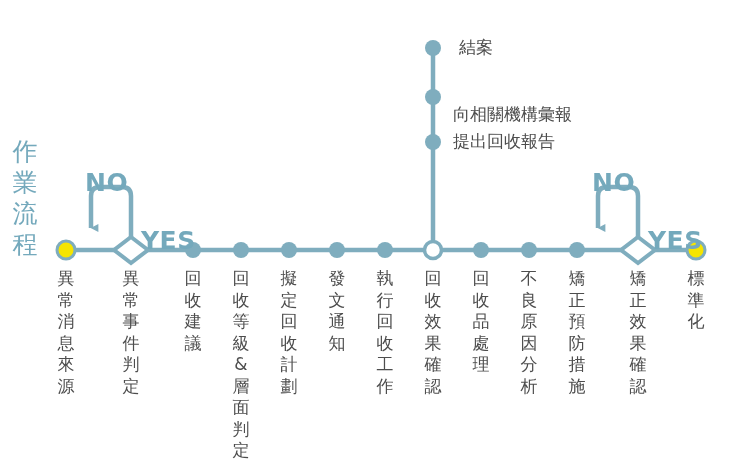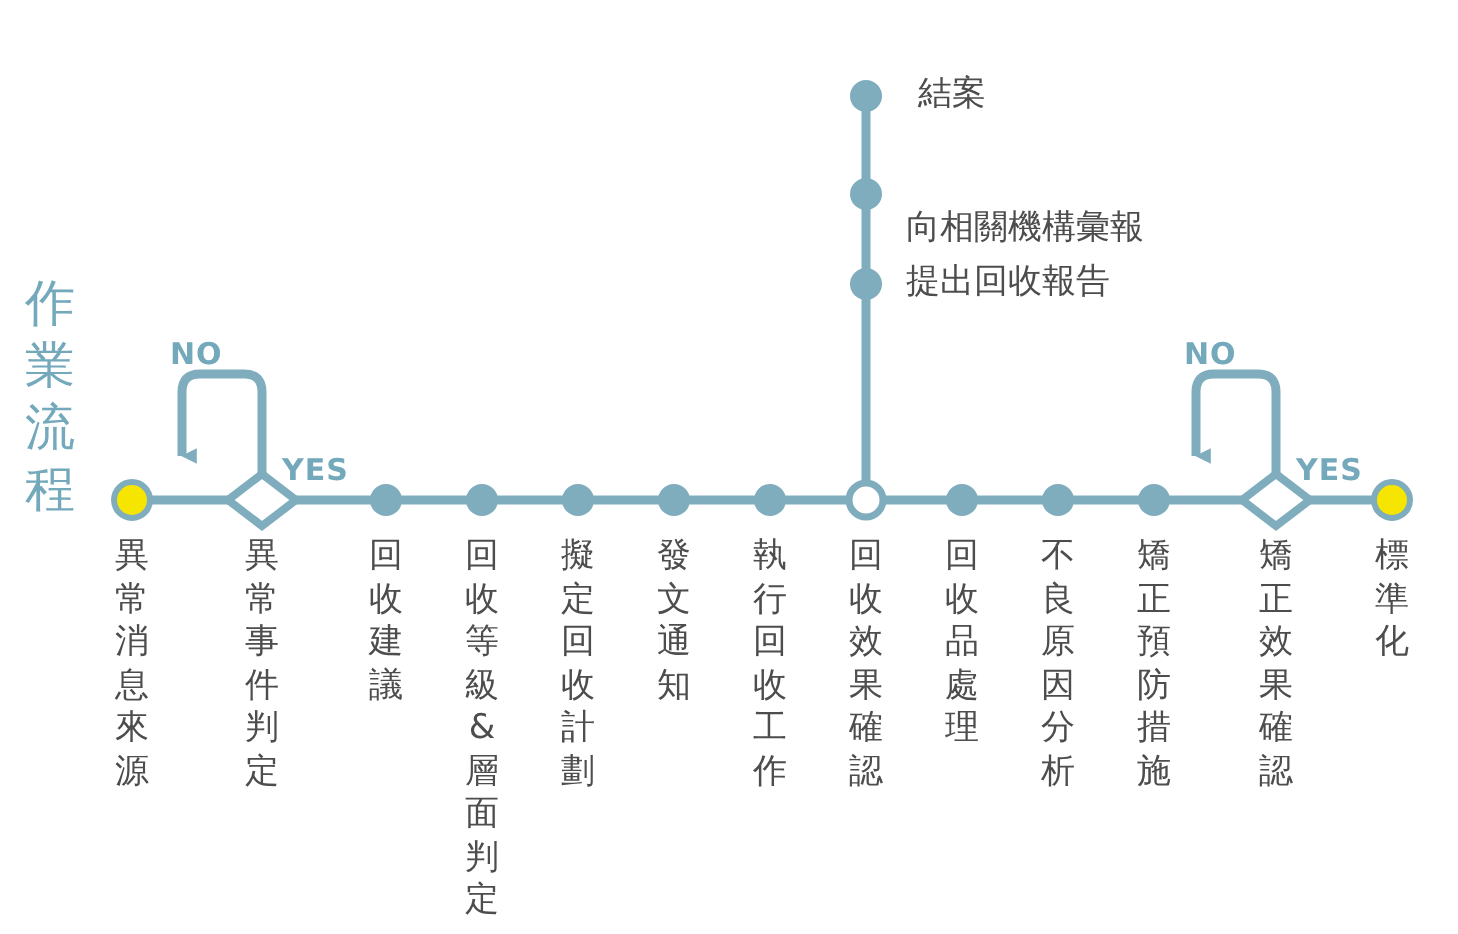--- a/index.html
+++ b/index.html
@@ -41,21 +41,21 @@
     color:#4d4d4d;
     font-size:17px;
     line-height:20px;
     font-weight:400;
     white-space:nowrap;
   }
 
   .dec-label{
     position:absolute;
     color:#74a9bc;
-    font-size:15px;
+    font-size:25px;
     font-weight:bold;
     letter-spacing:0.5px;
     white-space:nowrap;
   }
 </style>
 </head>
 <body>
 
 <div id="stage">
 

